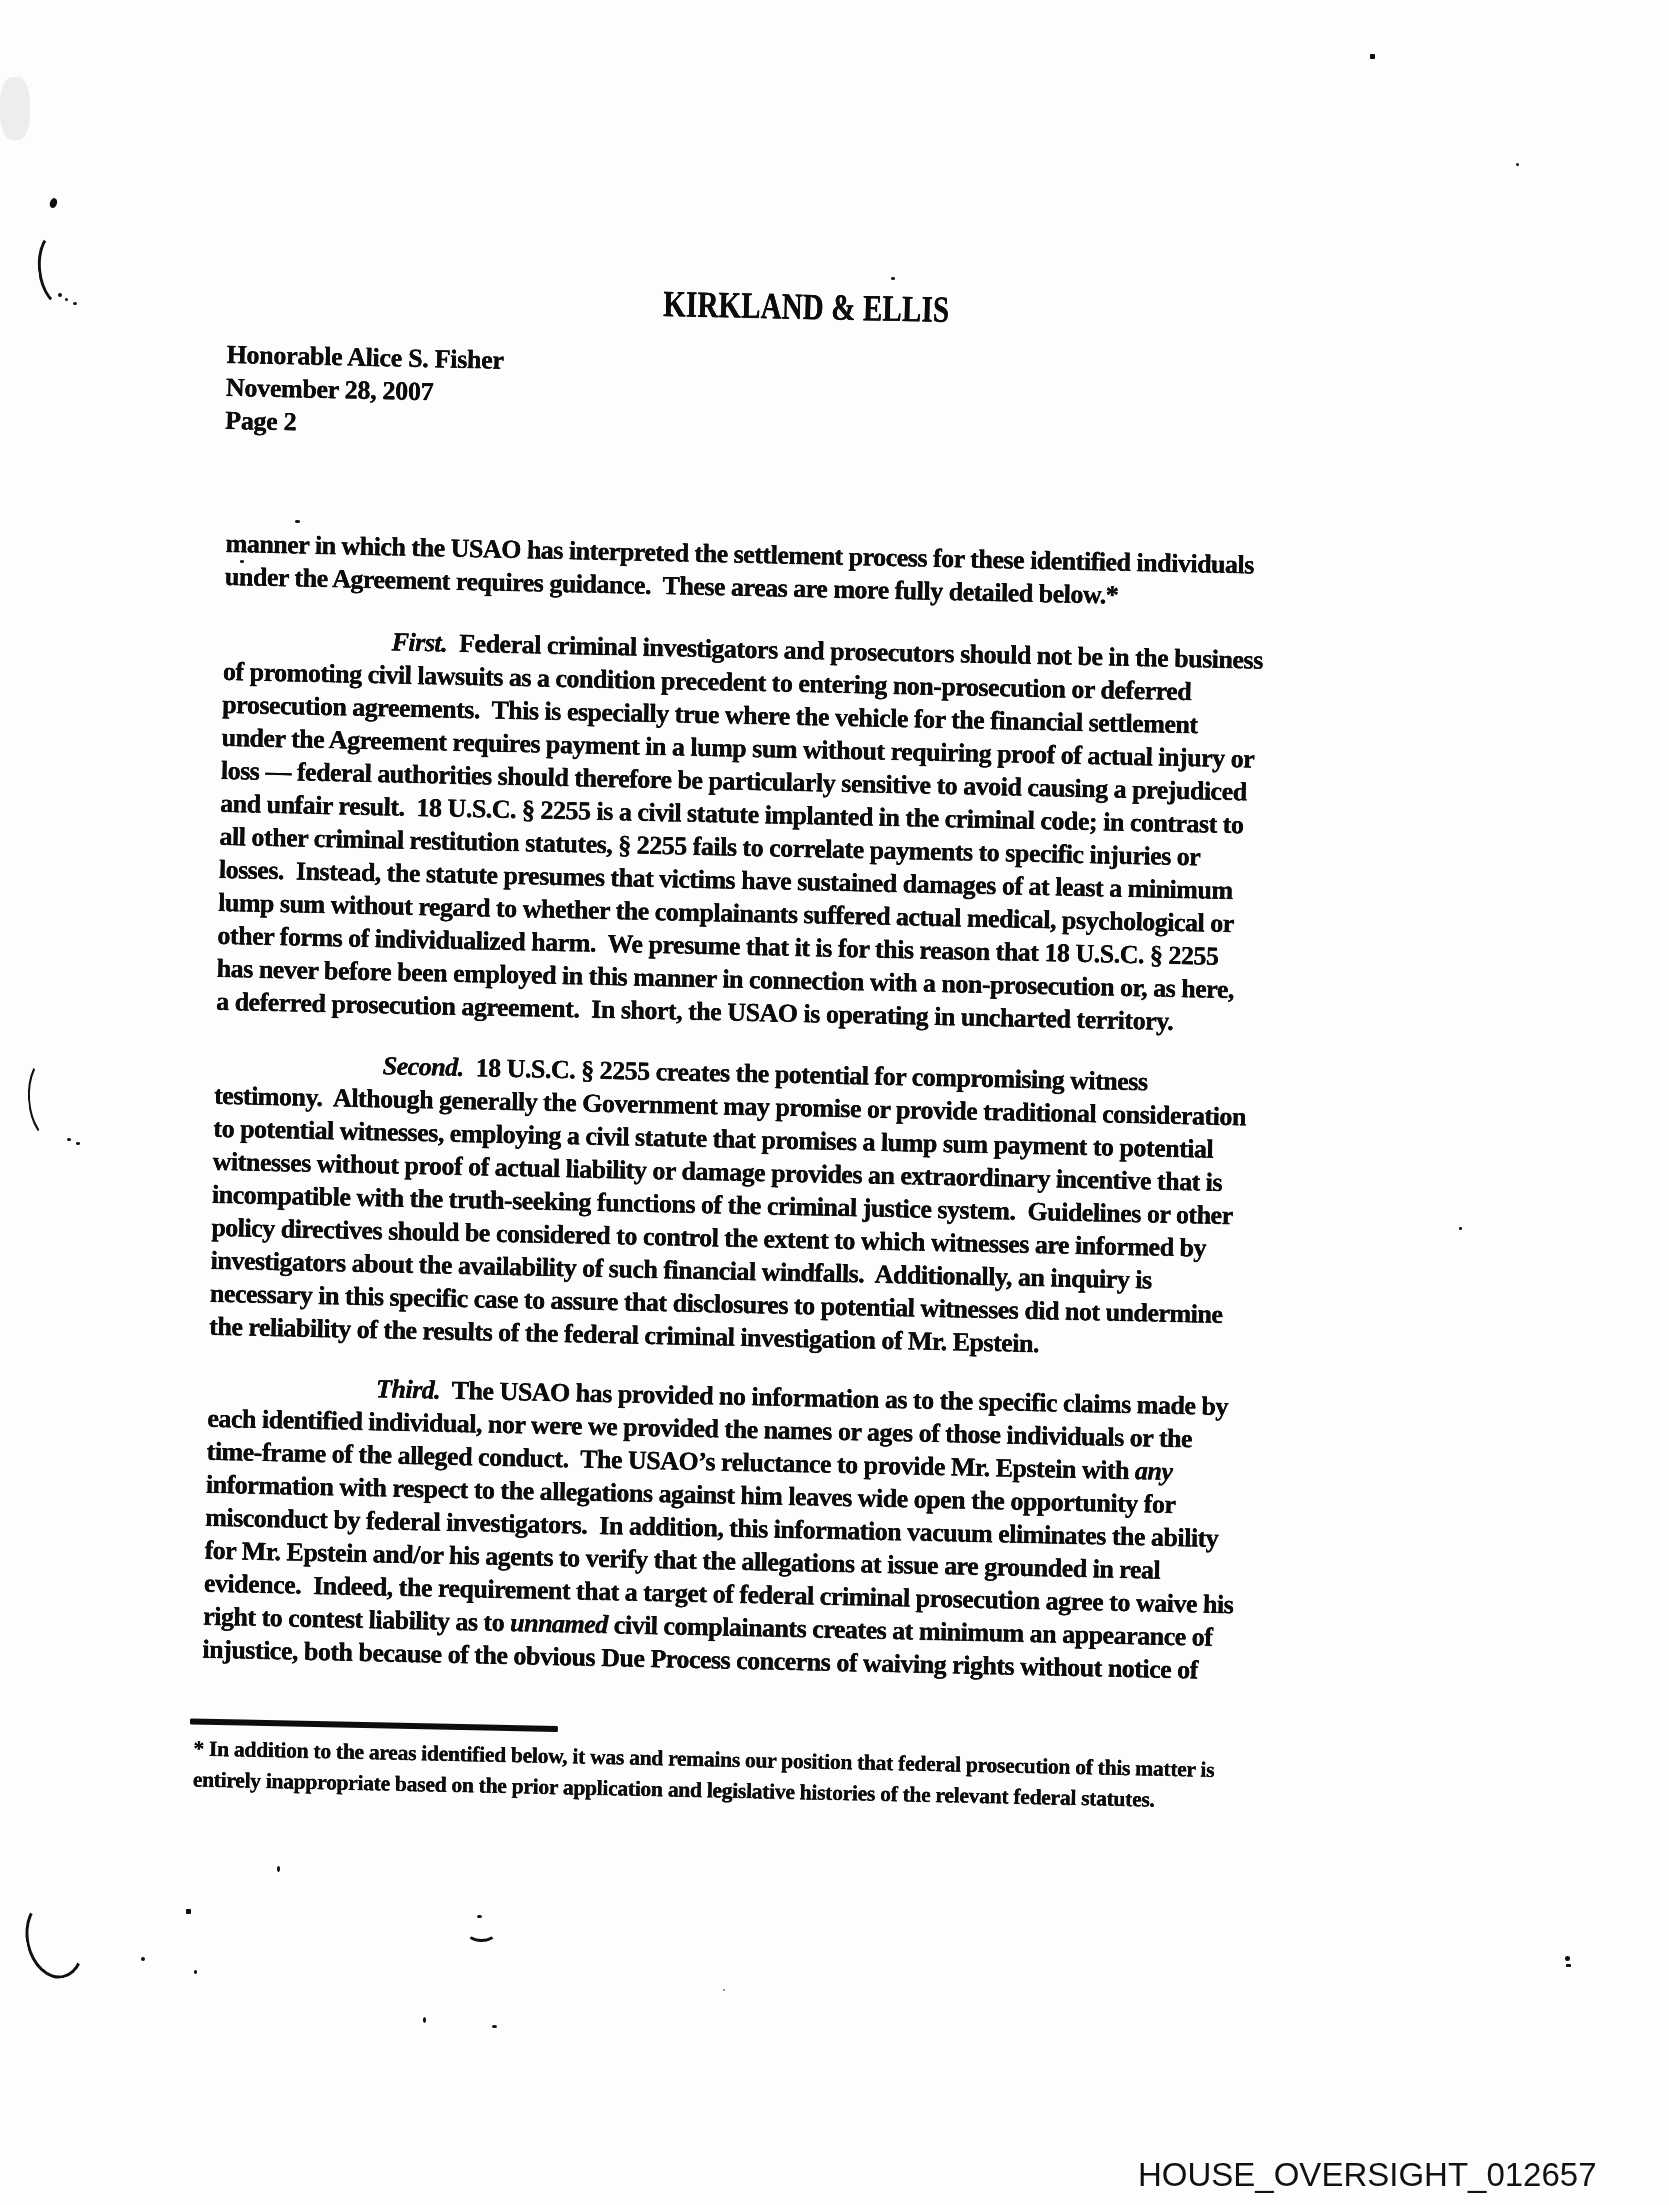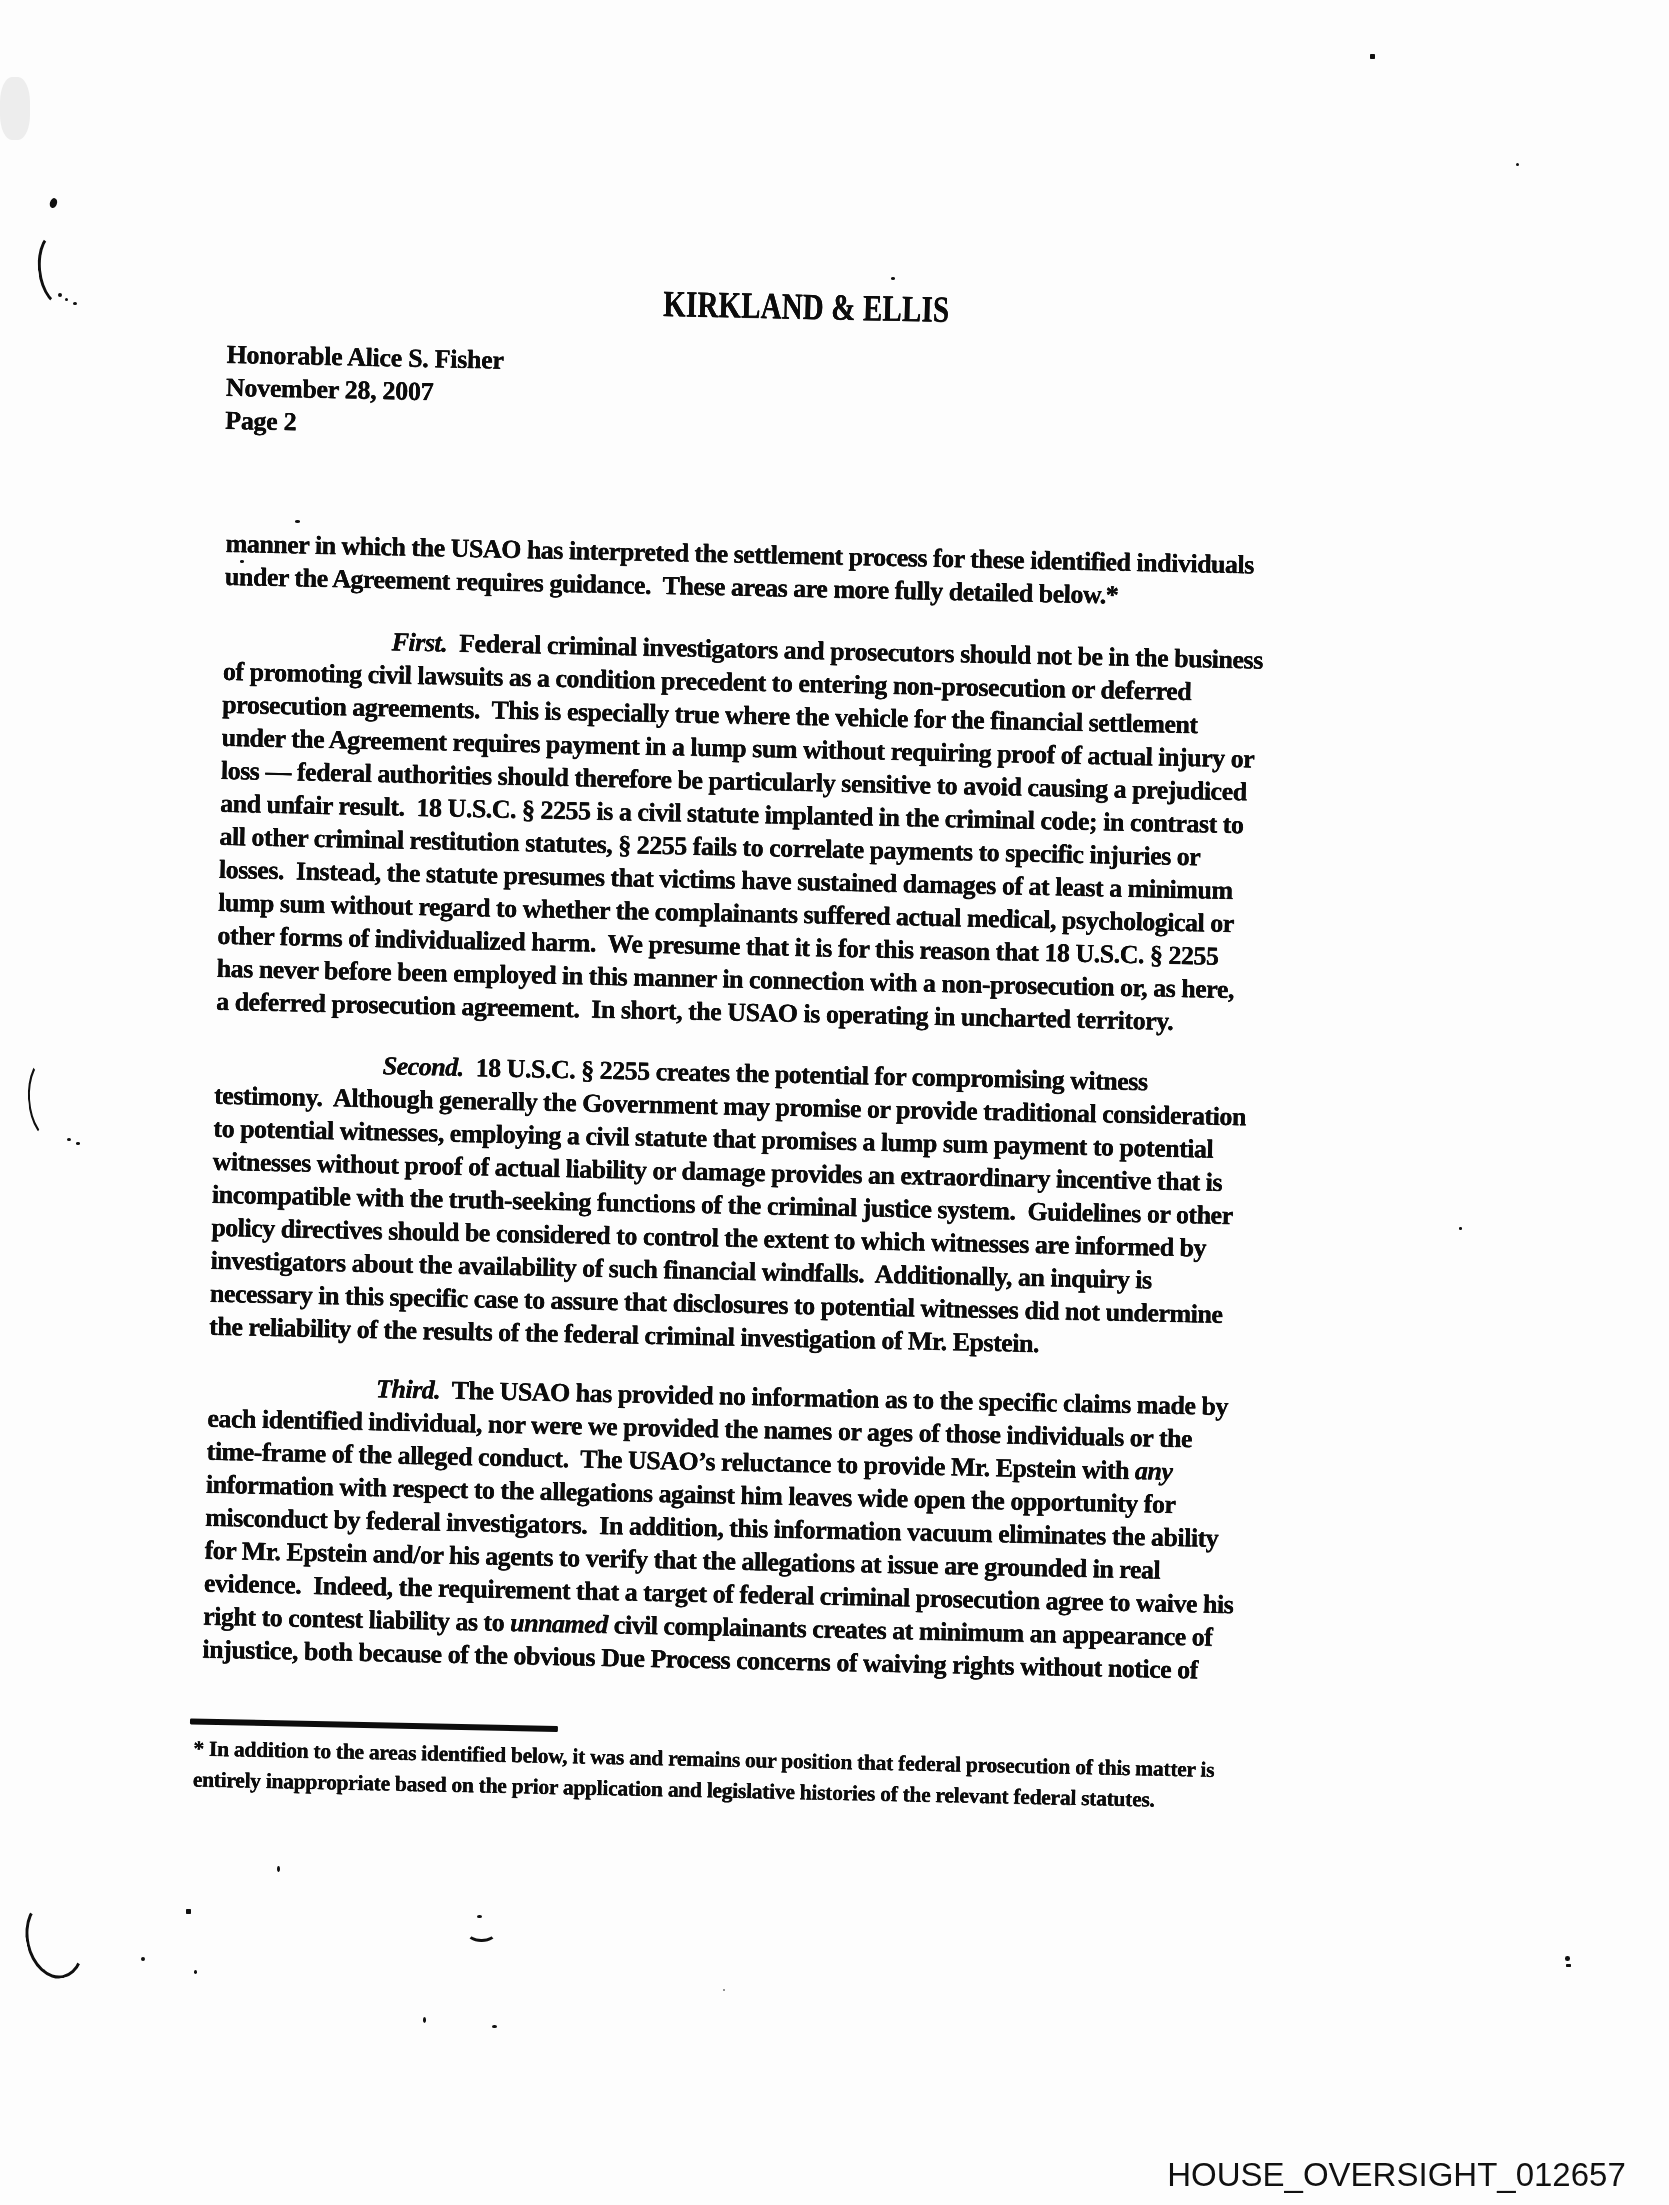--- a/index.html
+++ b/index.html
@@ -46,21 +46,21 @@
   .fn-rule{
     position:absolute;left:226px;top:1714px;width:368px;height:5.9px;
     background:#0d0d0d;border-radius:1.3px;
   }
   .fn{
     position:absolute;left:230px;top:1729px;width:1152px;
     font-size:21.6px;line-height:31px;letter-spacing:-0.3px;
   }
   .stamp{
     position:absolute;left:1138px;top:2158px;width:517px;
-    text-align:center;
+    text-align:left;
     font-family:"Liberation Sans", sans-serif;
     font-size:33px;line-height:33px;color:#111;
     letter-spacing:0px;white-space:pre;
   }
   
   .art{position:absolute;}
   .arc{
     border:3.3px solid transparent;
     border-left-color:#101010;
     border-radius:50%;

